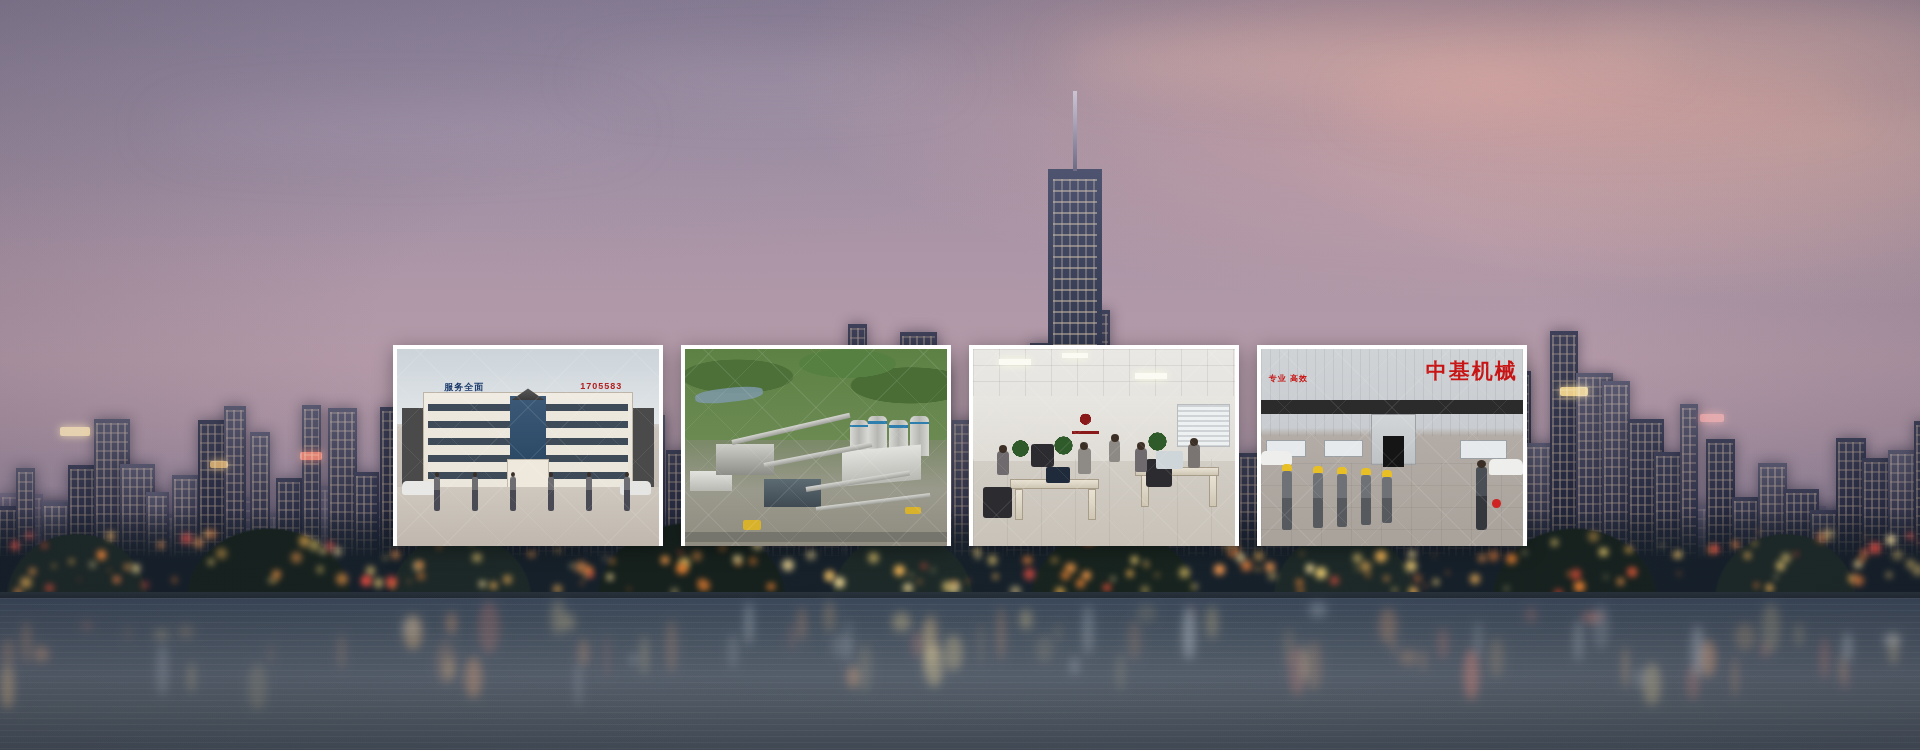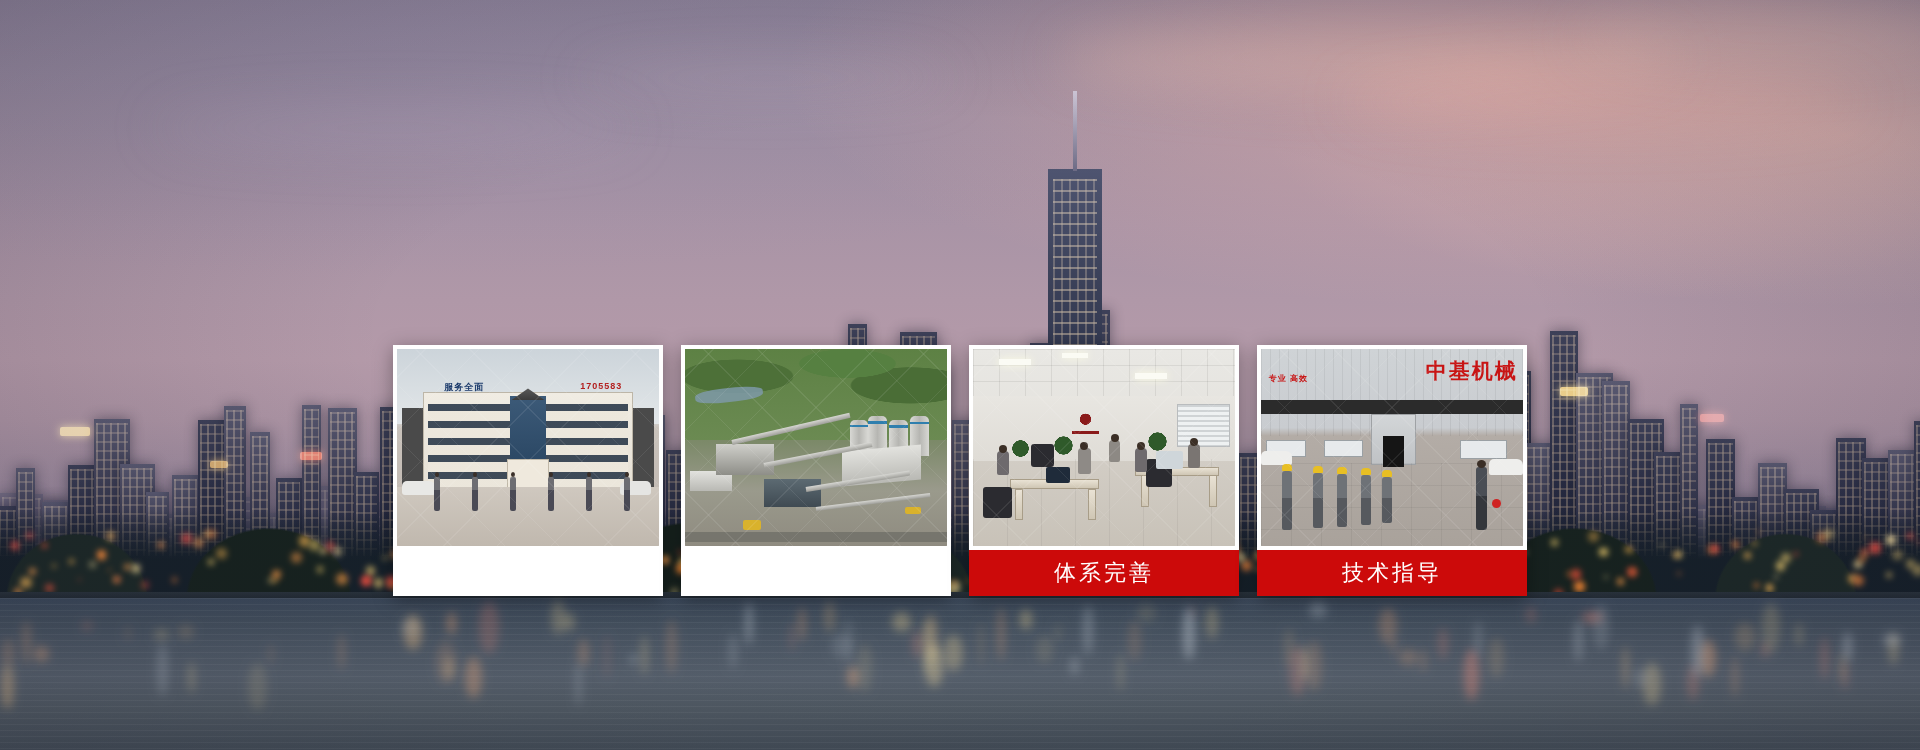--- a/index.html
+++ b/index.html
@@ -834,21 +834,20 @@
               <div class="worker" style="left: 82%; top: 48%; width: 12px; height: 24px; background: rgb(122, 117, 114);"></div>
               <div class="worker" style="left: 52%; top: 46%; width: 11px; height: 22px; background: rgb(141, 137, 132);"></div>
               <div class="mon" style="left: 70%; top: 52%; width: 10%; height: 9%; background: rgb(207, 214, 218);"></div>
               <div class="plant" style="left: 30%; top: 44%; width: 9%; height: 10%;"></div>
               <div class="plant" style="left: 66%; top: 42%; width: 9%; height: 10%;"></div>
               <div class="plant" style="left: 14%; top: 46%; width: 8%; height: 9%;"></div>
             </div>
         </div>
         <div class="wm"></div>
       </div>
-      <div class="card-cap">体系完善</div>
     </div>
 
     <div class="card">
       <div class="card-photo">
         <div class="p4">
           <div class="fwall"></div>
           <div class="bigsign">中基机械</div>
           <div class="smallsign">专业 高效</div>
           <div class="band"></div>
           <div class="door"></div>
@@ -864,17 +863,16 @@
               <div class="wk" style="left: 20%; top: 62.7%; height: 28.4%;"></div>
               <div class="wk" style="left: 29%; top: 63.4%; height: 26.8%;"></div>
               <div class="wk" style="left: 38%; top: 64.1%; height: 25.2%;"></div>
               <div class="wk" style="left: 46%; top: 64.8%; height: 23.6%;"></div>
               <div class="mgr" style="left: 82%; top: 60%; height: 32%;"></div>
               <div class="helmet" style="left: 88%; top: 76%;"></div>
             </div>
         </div>
         <div class="wm"></div>
       </div>
-      <div class="card-cap">技术指导</div>
     </div>
 
   </div>
 </div>
 
 </body></html>

